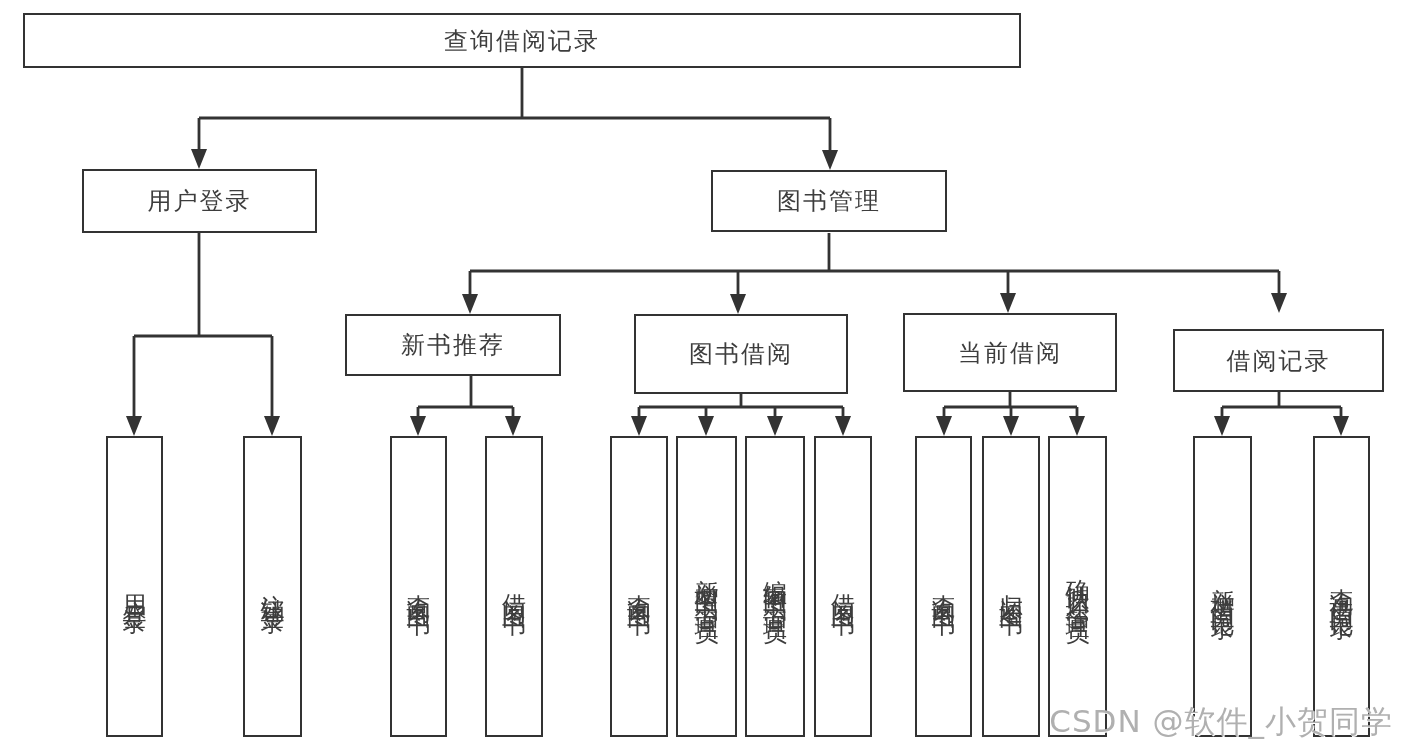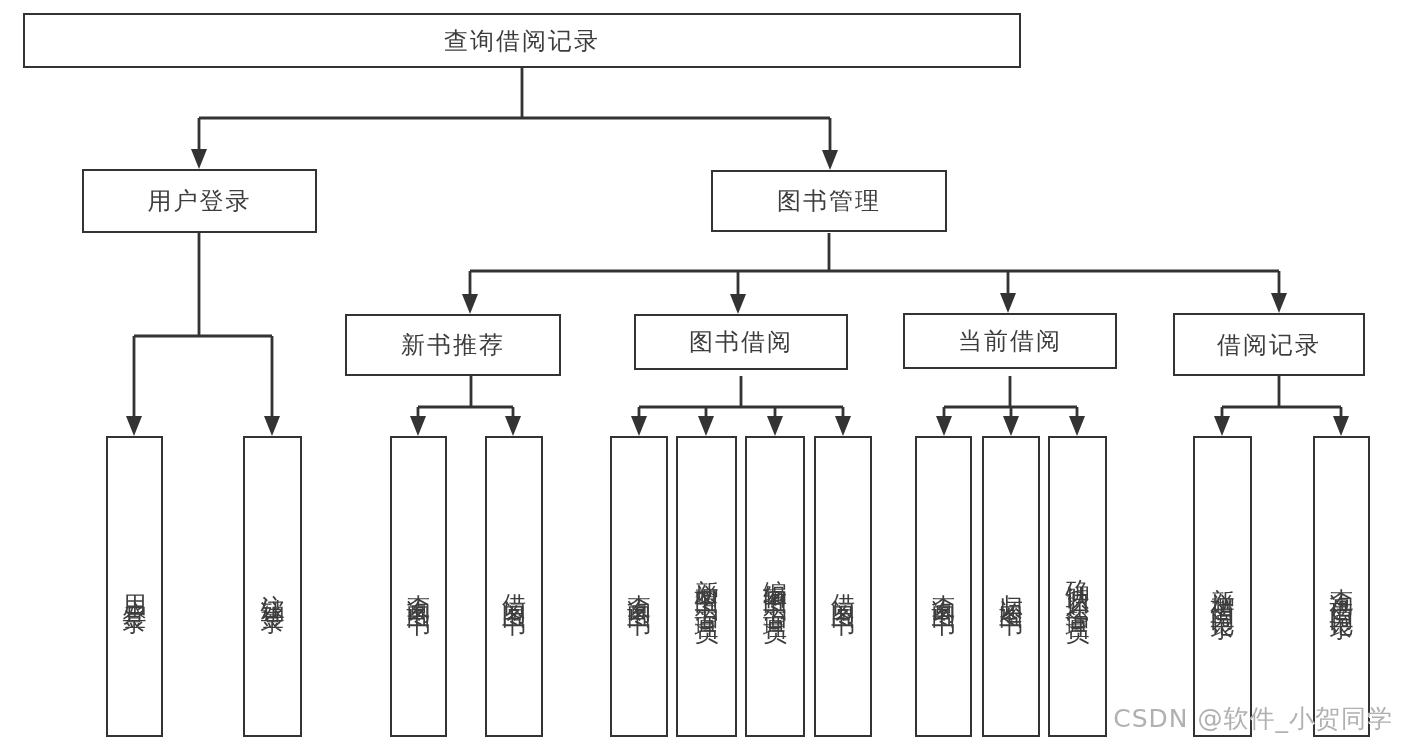--- a/index.html
+++ b/index.html
@@ -38,22 +38,22 @@
     writing-mode: vertical-rl;
     text-orientation: mixed;
     font-size: 24px;
     letter-spacing: 6px;
     line-height: 1;
     color: #3d3d3d;
   }
   .watermark {
     position: absolute;
     right: 12px;
-    bottom: 12px;
-    font-size: 25px;
+    bottom: 4px;
+    font-size: 31px;
     letter-spacing: 1px;
     color: #b0b0b0;
     text-shadow: 1px 1px 0 #ffffff;
     z-index: 3;
     white-space: nowrap;
   }
 </style>
 </head>
 <body>
 
@@ -99,27 +99,27 @@
   <div class="node h-node" style="left:82px;top:169px;width:235px;height:64px">
     <span class="lbl">用户登录</span>
   </div>
   <div class="node h-node" style="left:711px;top:170px;width:236px;height:62px">
     <span class="lbl">图书管理</span>
   </div>
 
   <div class="node h-node" style="left:345px;top:314px;width:216px;height:62px">
     <span class="lbl">新书推荐</span>
   </div>
-  <div class="node h-node" style="left:634px;top:314px;width:214px;height:56px">
+  <div class="node h-node" style="left:634px;top:314px;width:214px;height:80px">
     <span class="lbl">图书借阅</span>
   </div>
-  <div class="node h-node" style="left:903px;top:313px;width:214px;height:56px">
+  <div class="node h-node" style="left:903px;top:313px;width:214px;height:79px">
     <span class="lbl">当前借阅</span>
   </div>
-  <div class="node h-node" style="left:1173px;top:313px;width:192px;height:63px">
+  <div class="node h-node" style="left:1173px;top:329px;width:211px;height:63px">
     <span class="lbl">借阅记录</span>
   </div>
 
   <div class="node v-node" style="left:106px;top:436px;width:57px;height:301px">
     <span class="vlbl">用户登录</span>
   </div>
   <div class="node v-node" style="left:243px;top:436px;width:59px;height:301px">
     <span class="vlbl">注销登录</span>
   </div>
 

